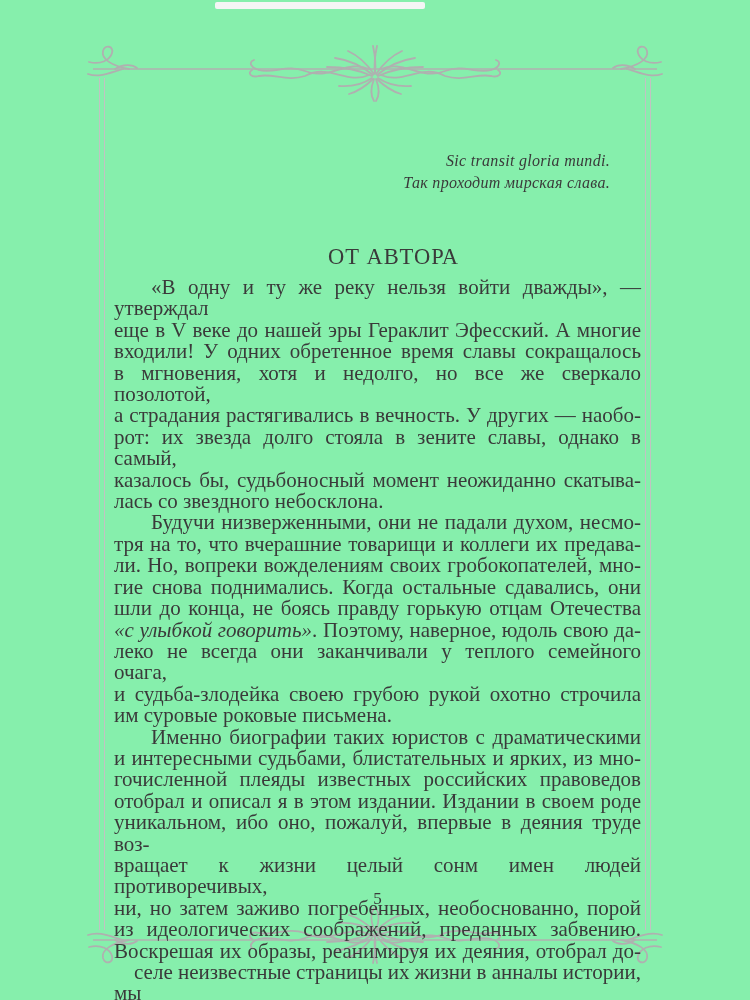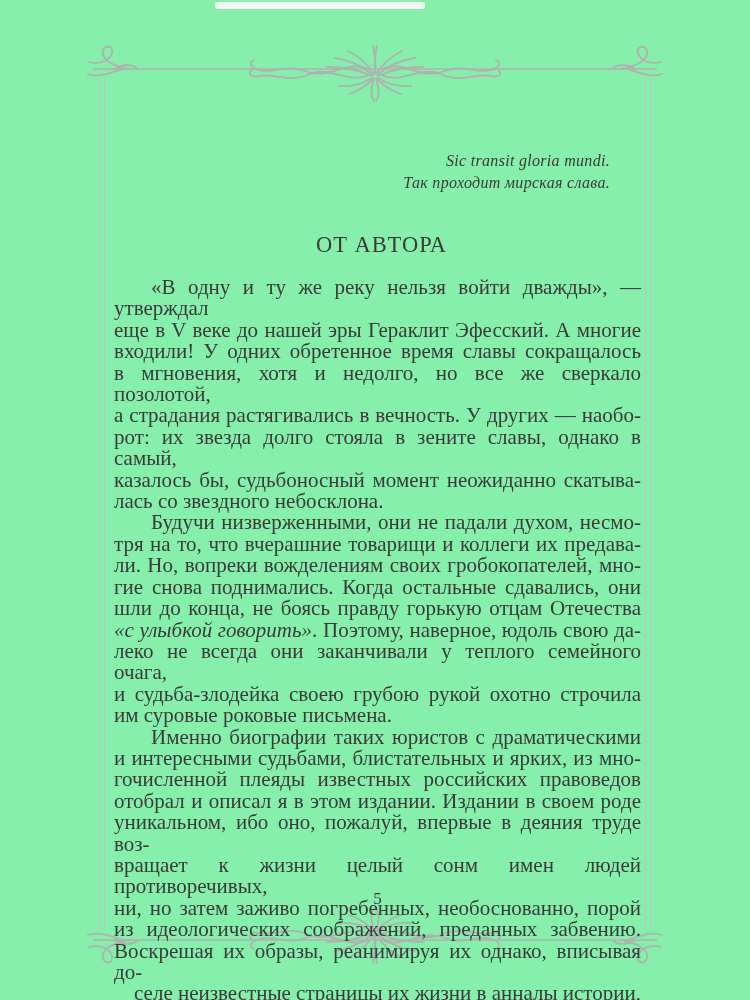--- a/index.html
+++ b/index.html
@@ -35,21 +35,21 @@
   .side.right{left:645px;}
   .epigraph{
     position:absolute;top:150px;right:140px;
     text-align:right;
     font-style:italic;
     font-size:16px;line-height:22px;
     letter-spacing:0.3px;
   }
   .heading{
     position:absolute;top:228px;left:114px;width:527px;
-    margin:4px;text-align:center;
+    margin:16px;text-align:center;
     font-size:22.5px;font-weight:normal;
     letter-spacing:1px;
   }
   .body-text{
     position:absolute;top:277px;left:114px;width:527px;
     font-size:21px;line-height:21.4px;
   }
   .para{margin:0;}
   .line{
     text-align:justify;
@@ -143,20 +143,20 @@
       </div>
       <div class="para">
         <div class="line first">Именно биографии таких юристов с драматическими</div>
         <div class="line">и интересными судьбами, блистательных и ярких, из мно-</div>
         <div class="line">гочисленной плеяды известных российских правоведов</div>
         <div class="line">отобрал и описал я в этом издании. Издании в своем роде</div>
         <div class="line">уникальном, ибо оно, пожалуй, впервые в деяния труде воз-</div>
         <div class="line">вращает к жизни целый сонм имен людей противоречивых,</div>
         <div class="line">ни, но затем заживо погребенных, необоснованно, порой</div>
         <div class="line">из идеологических соображений, преданных забвению.</div>
-        <div class="line">Воскрешая их образы, реанимируя их однако, вписывая до-</div>
+        <div class="line">Воскрешая их образы, реанимируя их деяния, отобрал до-</div>
         <div class="line last">селе неизвестные страницы их жизни в анналы истории, мы</div>
       </div>
     </div>
 
   <div class="page-number">5</div>
 
 </div>
 
 </body></html>

